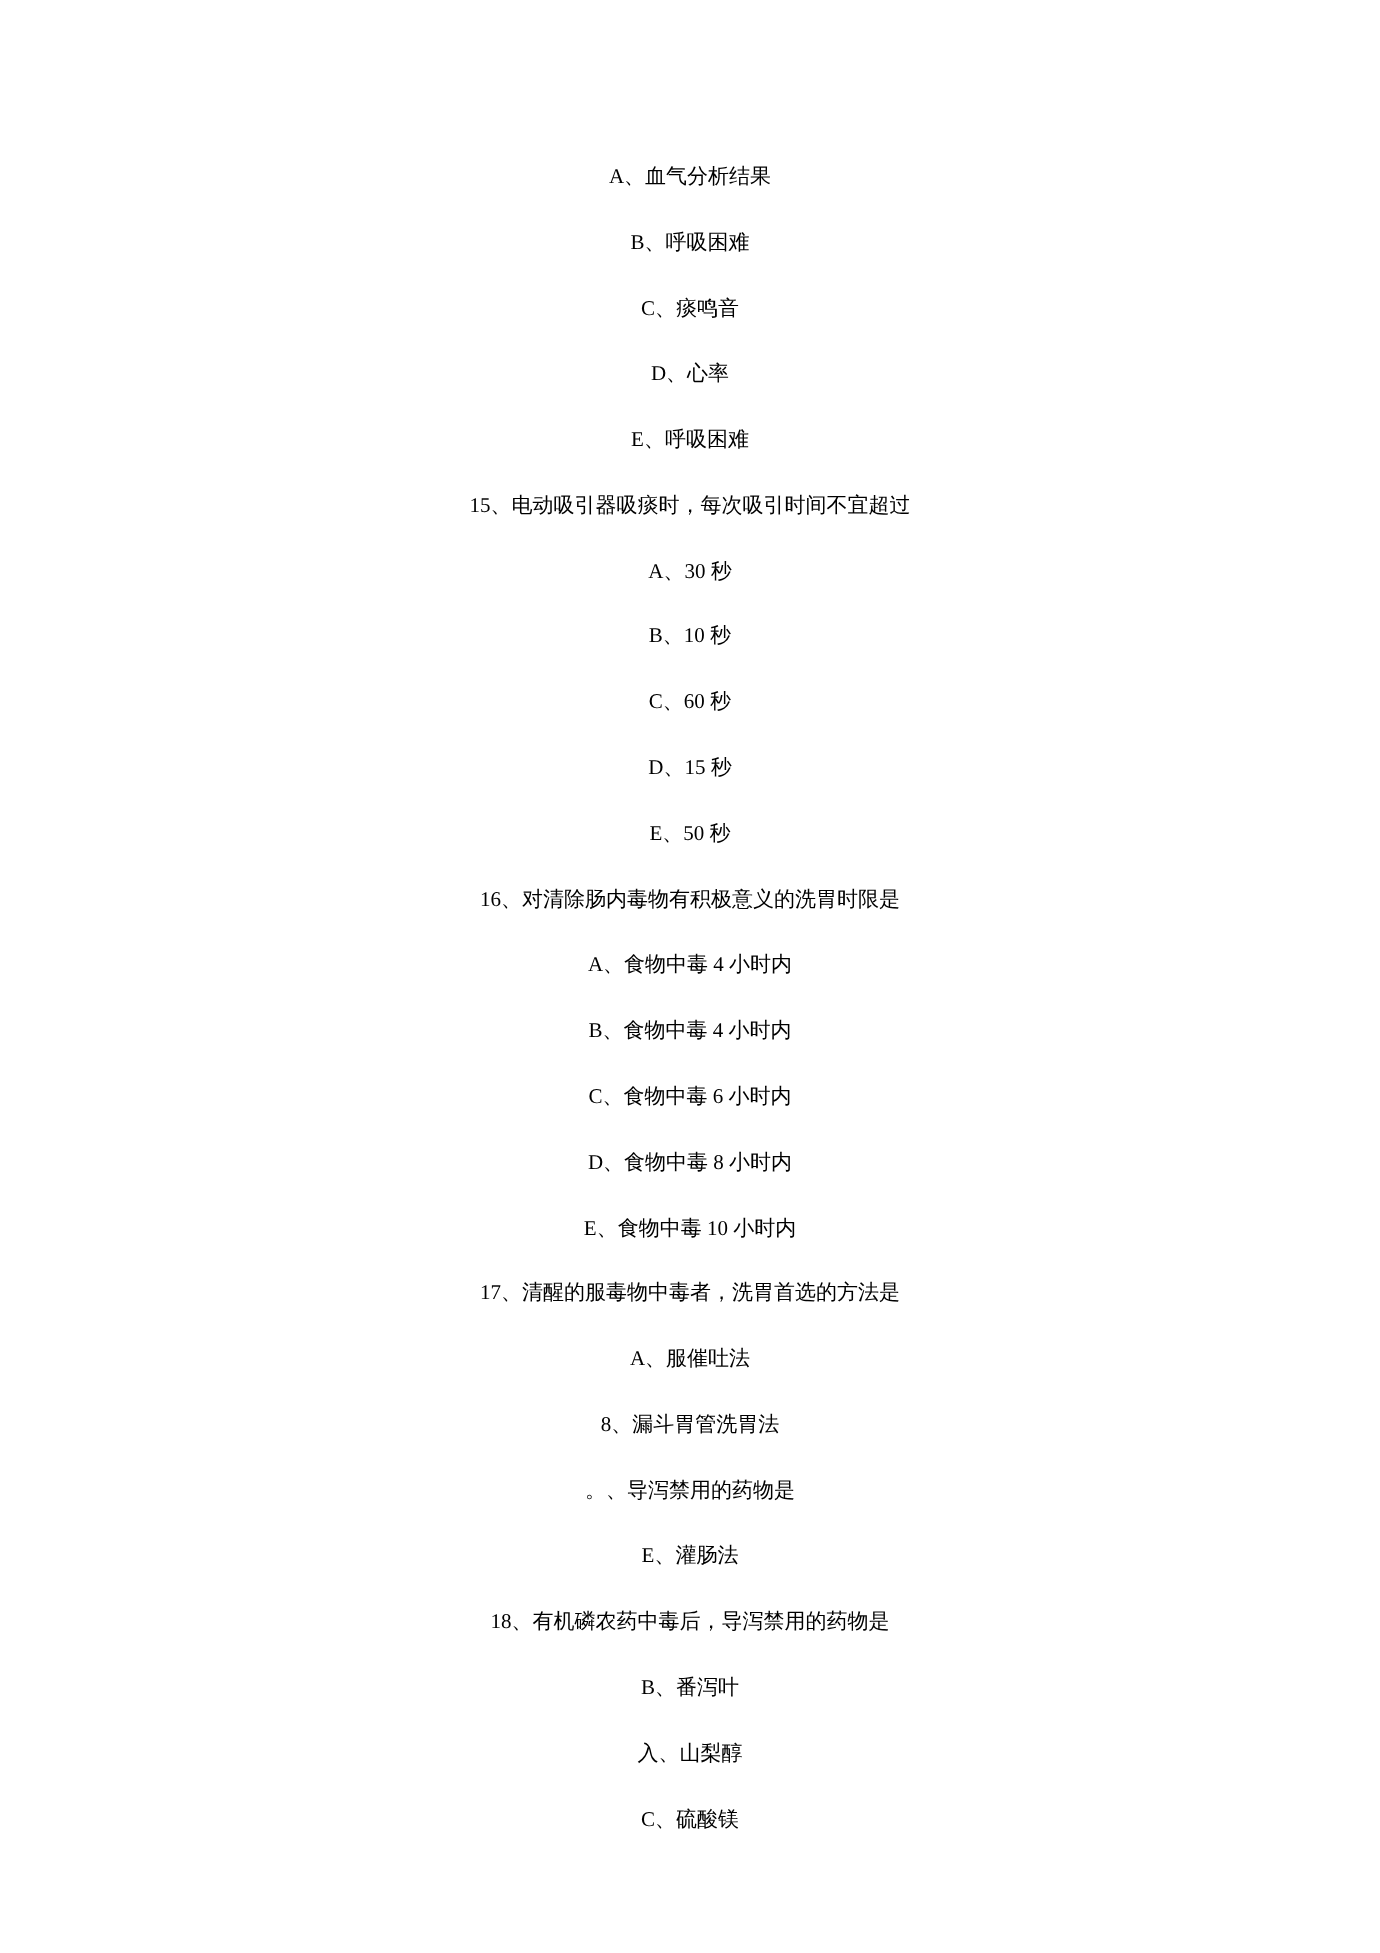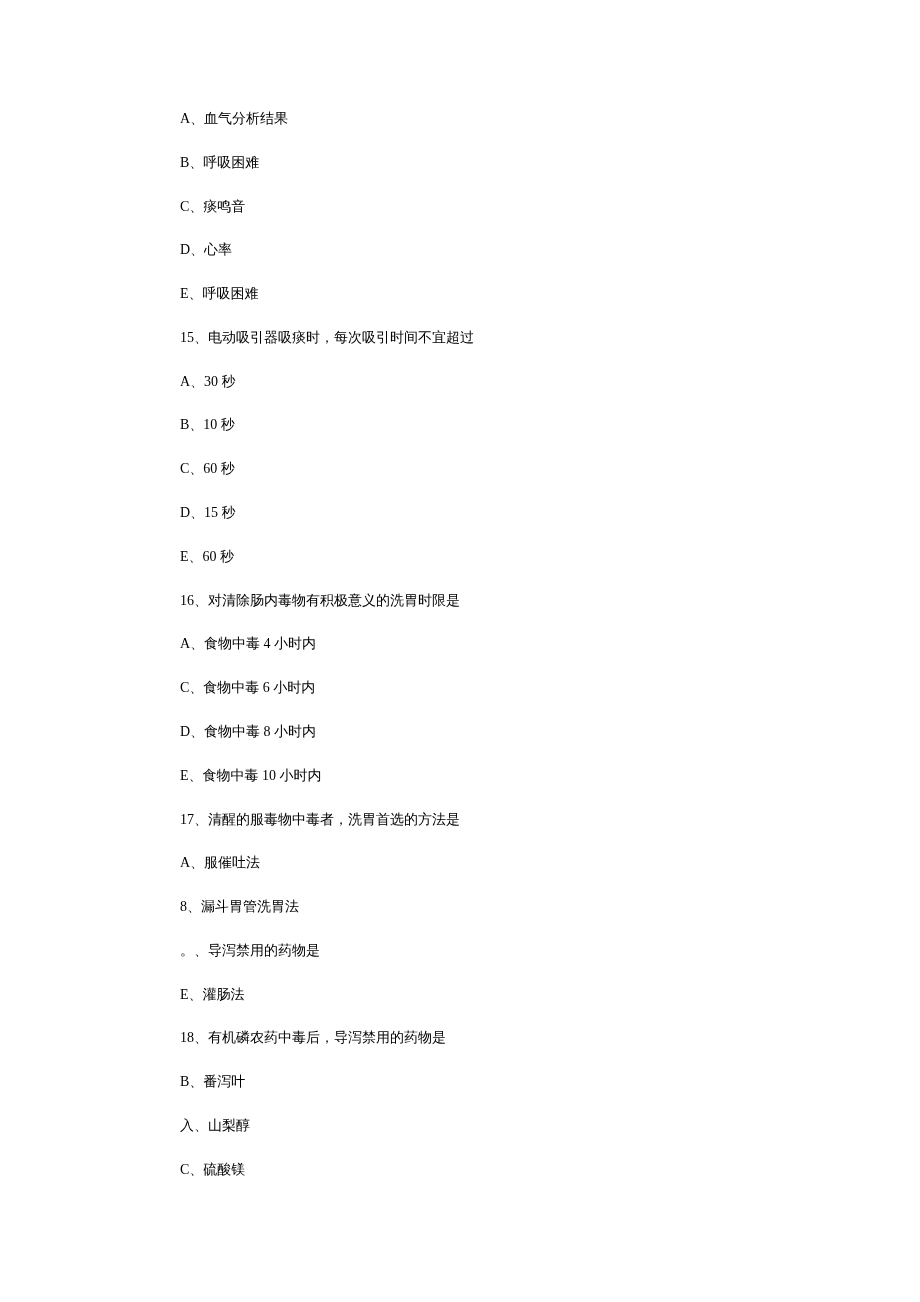--- a/index.html
+++ b/index.html
@@ -12,39 +12,41 @@
     color: #000000;
     line-height: 1.3;
   }
   .page {
     padding: 110px 0 60px 180px;
     width: 560px;
   }
   .line {
     margin-bottom: 25.6px;
     white-space: nowrap;
+    text-align: center;
   }
 </style>
 </head>
 <body>
 
 <div class="page">
   <div class="line">A、血气分析结果</div>
   <div class="line">B、呼吸困难</div>
   <div class="line">C、痰鸣音</div>
   <div class="line">D、心率</div>
   <div class="line">E、呼吸困难</div>
   <div class="line">15、电动吸引器吸痰时，每次吸引时间不宜超过</div>
   <div class="line">A、30 秒</div>
   <div class="line">B、10 秒</div>
   <div class="line">C、60 秒</div>
   <div class="line">D、15 秒</div>
-  <div class="line">E、60 秒</div>
+  <div class="line">E、50 秒</div>
   <div class="line">16、对清除肠内毒物有积极意义的洗胃时限是</div>
   <div class="line">A、食物中毒 4 小时内</div>
+  <div class="line">B、食物中毒 4 小时内</div>
   <div class="line">C、食物中毒 6 小时内</div>
   <div class="line">D、食物中毒 8 小时内</div>
   <div class="line">E、食物中毒 10 小时内</div>
   <div class="line">17、清醒的服毒物中毒者，洗胃首选的方法是</div>
   <div class="line">A、服催吐法</div>
   <div class="line">8、漏斗胃管洗胃法</div>
   <div class="line">。、导泻禁用的药物是</div>
   <div class="line">E、灌肠法</div>
   <div class="line">18、有机磷农药中毒后，导泻禁用的药物是</div>
   <div class="line">B、番泻叶</div>

